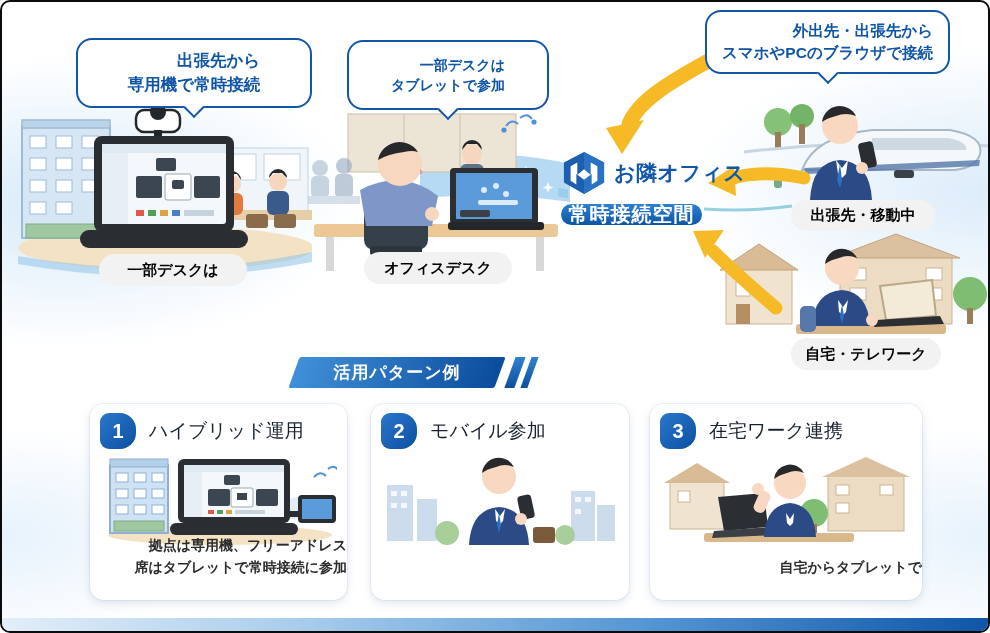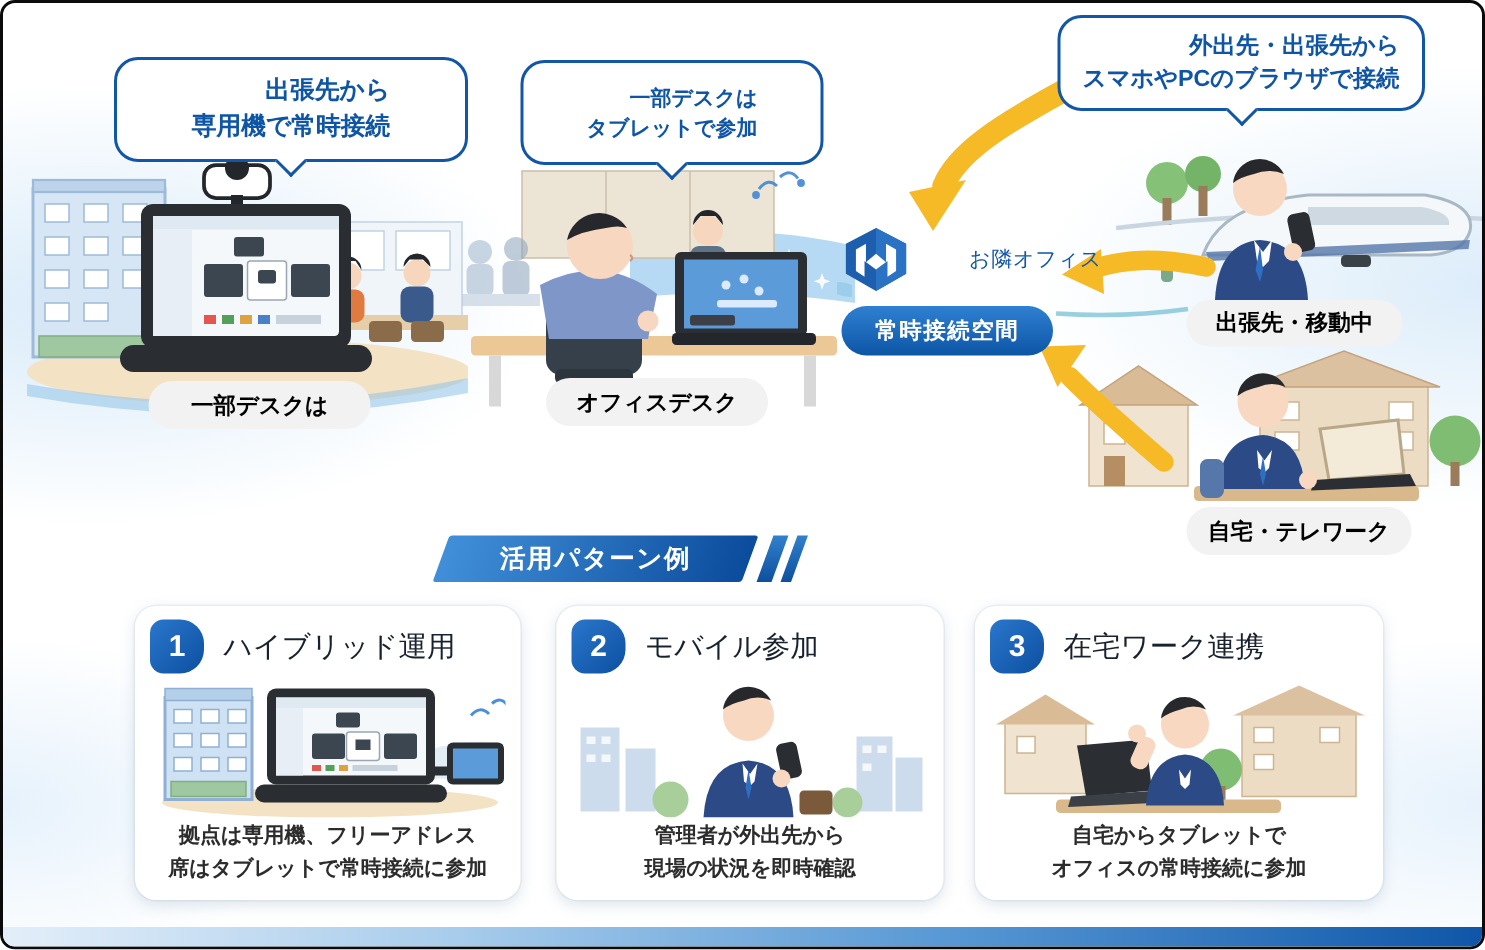--- a/index.html
+++ b/index.html
@@ -27,25 +27,25 @@
     position:absolute;bottom:-9px;left:50%;width:13px;height:13px;background:#fff;
     border-right:2.5px solid #1256a8;border-bottom:2.5px solid #1256a8;
     transform:translateX(-50%) rotate(45deg);
   }
   .label-pill{
     position:absolute;z-index:5;background:#f2f2f2;border-radius:17px;color:#000000;
     font-weight:bold;font-size:15px;display:flex;align-items:center;justify-content:center;
   }
   .hub{position:absolute;left:559px;top:149px;z-index:5;}
   .hub-row{display:flex;align-items:center;gap:7px;}
-  .hub-brand{font-size:14px;font-weight:normal;color:#1256a8;letter-spacing:.5px;white-space:nowrap;margin-left:32px;}
+  .hub-brand{font-size:21px;font-weight:bold;color:#1256a8;letter-spacing:.5px;white-space:nowrap;}
   .hub-badge{
-    margin-top:9px;width:141px;height:33px;border-radius:17px;
+    margin-top:9px;width:141px;height:21px;border-radius:17px;
     background:linear-gradient(180deg,#2f80d2,#0d55a5);
-    color:#fff;font-weight:bold;font-size:15px;letter-spacing:1px;
+    color:#fff;font-weight:bold;font-size:20px;letter-spacing:1px;
     display:flex;align-items:center;justify-content:center;
   }
 
   .banner{
     position:absolute;left:292px;top:355px;width:206px;height:31px;z-index:5;
     background:linear-gradient(90deg,#418fd9,#0b4c9c);transform:skewX(-20deg);border-radius:2px;
   }
   .banner-text{
     position:absolute;inset:0;transform:skewX(20deg);color:#fff;font-weight:bold;font-size:17px;
     display:flex;align-items:center;justify-content:center;letter-spacing:1px;
@@ -64,21 +64,21 @@
   .card-head{display:flex;align-items:center;gap:13px;padding:9px 12px 0 10px;}
   .card-num{
     width:36px;height:36px;border-radius:9px 16px 16px 9px;flex:0 0 auto;
     background:linear-gradient(135deg,#2a77cc,#0d4fa0);
     color:#fff;font-size:20px;font-weight:bold;display:flex;align-items:center;justify-content:center;
   }
   .card-title{font-size:19px;font-weight:normal;color:#18222e;}
   .card-art{position:absolute;left:10px;right:10px;top:47px;height:94px;}
   .card-art svg{width:100%;height:100%;}
   .card-desc{
-    position:absolute;left:0;right:0;bottom:10px;text-align:center;
+    position:absolute;left:0;right:0;bottom:21px;text-align:right;
     font-size:14px;color:#2c2c2c;line-height:1.62;font-weight:bold;
   }
   .bottom-bar{
     position:absolute;left:0;right:0;bottom:0;height:13px;z-index:7;
     background:linear-gradient(90deg,#e3eef9 0%,#a9cdec 30%,#5596d4 65%,#0f56a8 100%);
   }
 </style>
 </head>
 <body>
 
@@ -396,23 +396,20 @@
         <circle cx="118" cy="26" r="17" fill="#f8d8c0"></circle>
         <path d="M101 22 a17 17 0 0 1 32 -6 q-9 -4 -18 0 q-9 2 -14 6 Z" fill="#26282b"></path>
         <path d="M88 94 q2 -36 30 -38 q28 2 30 38 Z" fill="#2b4a86"></path>
         <path d="M114 58 l5 7 5 -7 -2 12 -3 3 -4 -3 Z" fill="#ffffff"></path>
         <path d="M118 62 l2 12 -2 8 -2 -8 Z" fill="#2f6fc2"></path>
         <rect x="138" y="44" width="14" height="24" rx="4" fill="#2a2e33" transform="rotate(-12 145 56)"></rect>
         <circle cx="140" cy="68" r="6" fill="#f8d8c0"></circle>
         <rect x="152" y="76" width="22" height="16" rx="3" fill="#7a5a3a"></rect>
       </svg>
     </div>
-    <div class="card-desc">
-      <span>管理者が外出先から</span><br><span>現場の状況を即時確認</span>
-    </div>
   </div>
 
   <div class="card c3">
     <div class="card-head">
       <div class="card-num">3</div>
       <div class="card-title">在宅ワーク連携</div>
     </div>
     <div class="card-art">
       <svg viewBox="0 0 252 94">
         <rect x="10" y="30" width="54" height="48" fill="#f0e3cf" stroke="#cdb493"></rect>
@@ -432,18 +429,18 @@
         <path d="M54 80 L112 76 L116 84 L52 87 Z" fill="#3a4046"></path>
         <circle cx="130" cy="32" r="16" fill="#f8d8c0"></circle>
         <path d="M114 28 a16 16 0 0 1 30 -6 q-8 -4 -17 0 q-8 2 -13 6 Z" fill="#26282b"></path>
         <path d="M104 86 q2 -32 26 -34 q24 2 26 34 Z" fill="#2b4a86"></path>
         <path d="M126 62 l4 6 4 -6 -1 10 -3 3 -3 -3 Z" fill="#ffffff"></path>
         <rect x="96" y="40" width="12" height="22" rx="5" fill="#f8d8c0" transform="rotate(24 102 51)"></rect>
         <circle cx="98" cy="38" r="6" fill="#f8d8c0"></circle>
       </svg>
     </div>
     <div class="card-desc">
-      <span>自宅からタブレットで</span><br><span>オフィスの常時接続に参加</span>
+      <span>自宅からタブレットで</span><br>
     </div>
   </div>
 
   <div class="bottom-bar"></div>
 </div>
 
 </body></html>

